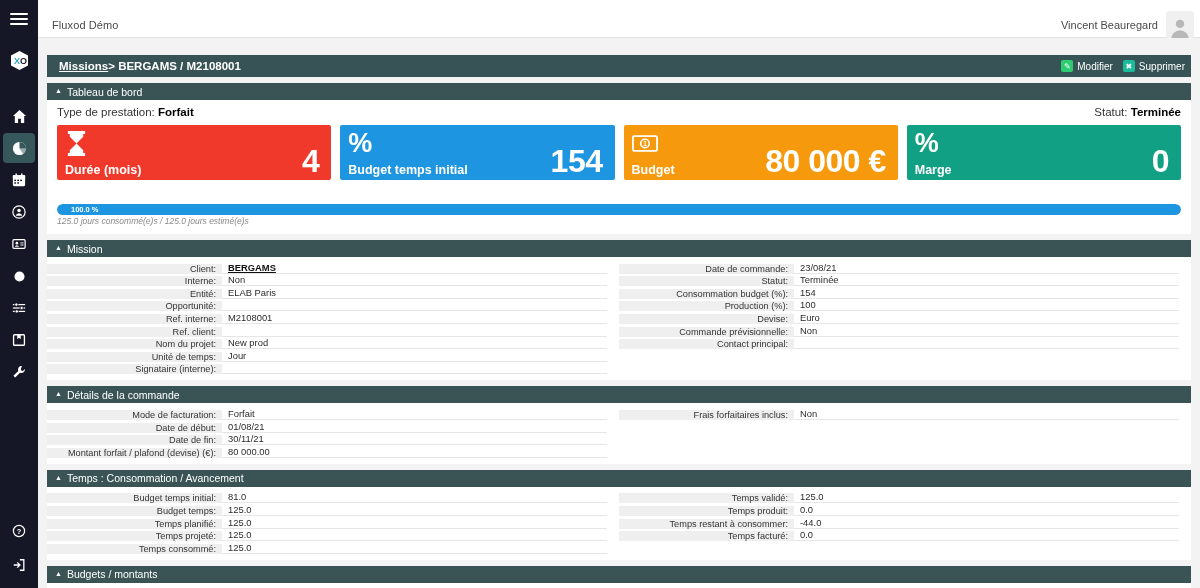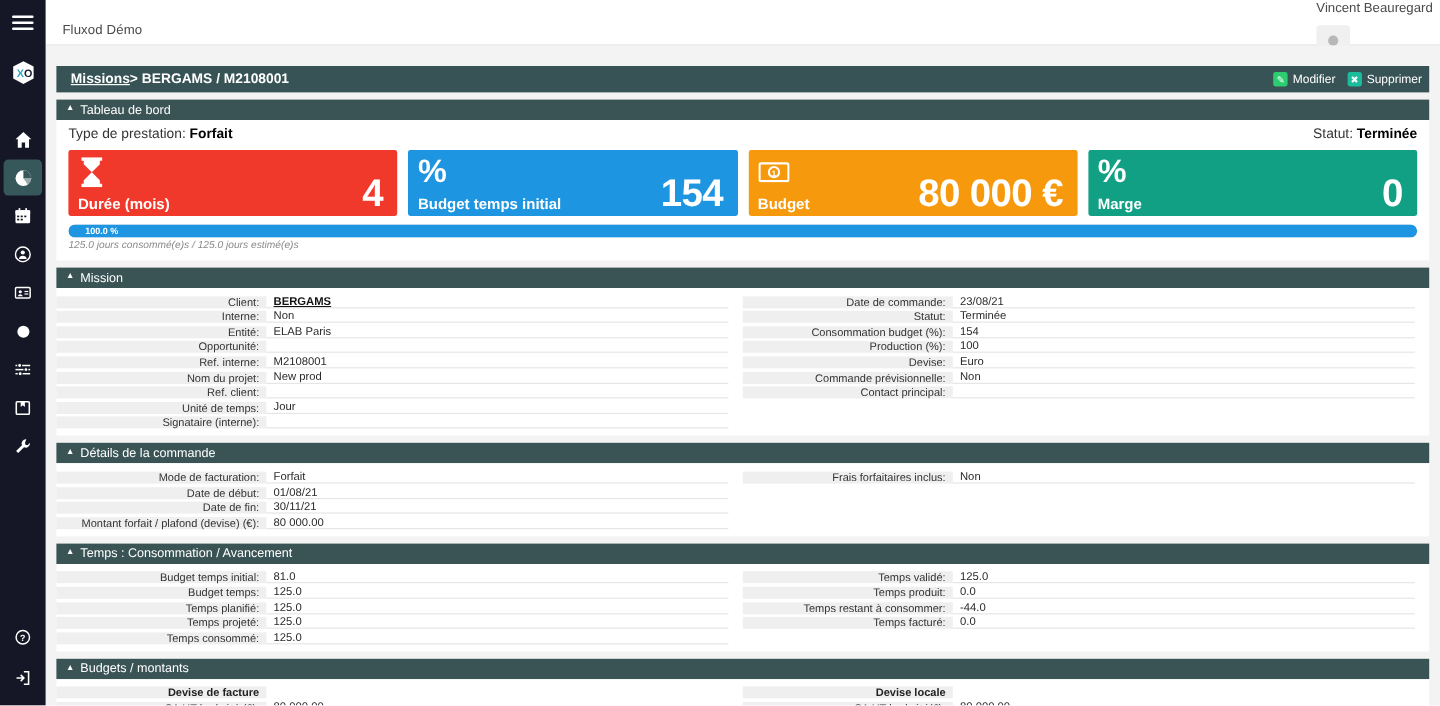--- a/index.html
+++ b/index.html
@@ -51,21 +51,21 @@
   
   .main { flex: 1 1 auto; display: flex; flex-direction: column; min-width: 0; background:#f3f3f3; }
 
   
   .topbar {
     height: 38px; background: #ffffff; border-bottom: 1px solid #e2e2e2;
     display: flex; align-items: center; justify-content: space-between;
     padding: 12px 6px 0 14px; flex: 0 0 38px;
   }
   .topbar .brand { font-size: 11px; color: #4a4a4a; letter-spacing: .1px; }
-  .topbar .userbox { display: flex; gap: 8px; flex-direction: column; }
+  .topbar .userbox { display: flex; align-items: center; gap: 8px; }
   .topbar .username { font-size: 11px; color: #4a4a4a; }
   .avatar {
     width: 28px; height: 28px; border-radius: 3px; background: #f0f0f0;
     display: flex; align-items: flex-end; justify-content: center; overflow: hidden;
   }
 
   
   .content-wrap {
     flex: 1 1 auto; background: #f3f3f3; padding: 17px 0 0 0; overflow: hidden;
   }
@@ -113,21 +113,21 @@
     color: #fff; font-size: 32px; font-weight: bold; line-height: 1;
     letter-spacing: -.5px;
   }
   .kpi.red { background: #f0392b; }
   .kpi.blue { background: #1e95e0; }
   .kpi.orange { background: #f7990d; }
   .kpi.teal { background: #12a084; }
   .pct-sign { font-size: 27px; font-weight: bold; line-height: .85; display:block; }
 
   
-  .progress-wrap { margin-top: 7px; }
+  .progress-wrap { margin-top: 24px; }
   .pbar {
     height: 11px; background: #e3e3e3; border-radius: 6px; overflow: hidden; position: relative;
   }
   .pbar .fill {
     height: 100%; background: #1e95e0; border-radius: 6px;
     display:flex; align-items:center; padding-left: 14px;
     color:#fff; font-size: 7.5px; font-weight: bold;
   }
   .pnote { font-size: 8.5px; color: #8a8a8a; font-style: italic; margin-top: 1px; }
 
@@ -386,26 +386,26 @@
                 </div>
                 <div class="frow">
                   <div class="lab">Opportunité:</div>
                   <div class="val"></div>
                 </div>
                 <div class="frow">
                   <div class="lab">Ref. interne:</div>
                   <div class="val">M2108001</div>
                 </div>
                 <div class="frow">
+                  <div class="lab">Ref. client:</div>
+                  <div class="val"></div>
+                </div>
+                <div class="frow">
                   <div class="lab">Nom du projet:</div>
                   <div class="val">New prod</div>
-                </div>
-                <div class="frow">
-                  <div class="lab">Ref. client:</div>
-                  <div class="val"></div>
                 </div>
                 <div class="frow">
                   <div class="lab">Unité de temps:</div>
                   <div class="val">Jour</div>
                 </div>
                 <div class="frow">
                   <div class="lab">Signataire (interne):</div>
                   <div class="val"></div>
                 </div>
               </div>

